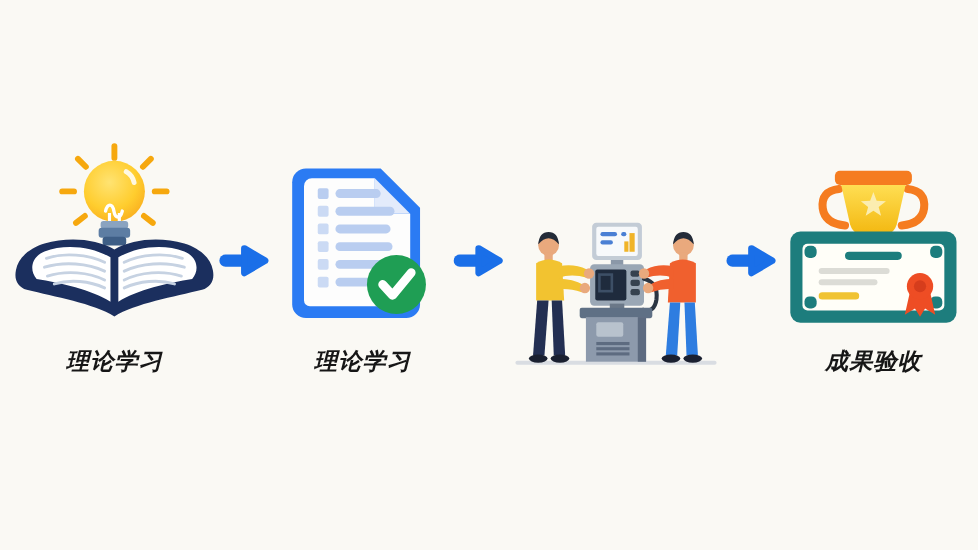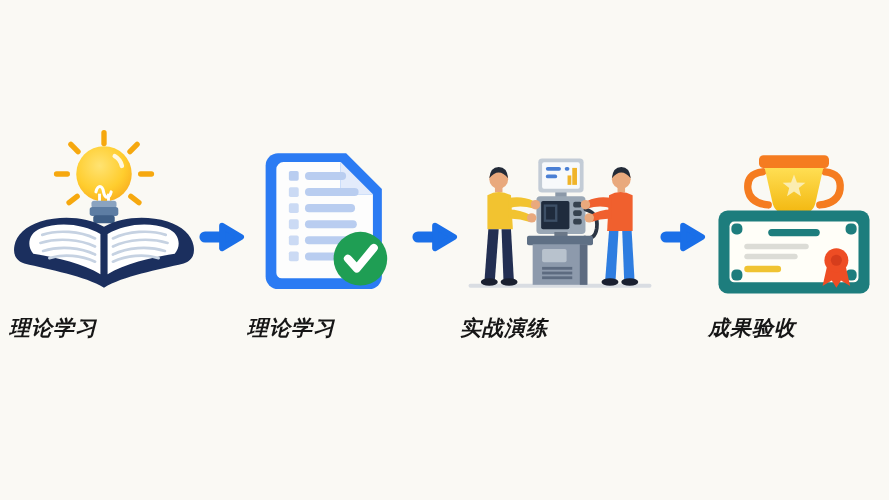--- a/index.html
+++ b/index.html
@@ -7,21 +7,21 @@
   body {
     background: var(--background, #faf9f4);
     font-family: "DejaVu Sans", sans-serif;
     position: relative;
   }
   .flow {
     position:absolute; inset:0;
     display:flex; align-items:flex-end; justify-content:center;
     padding-bottom:158px;
   }
-  .step { display:flex; flex-direction:column; flex-shrink:0; }
+  .step { display:flex; flex-direction:column; align-items:center; flex-shrink:0; }
   .step-1 { width:190px; }
   .step-2 { width:165px; }
   .step-3 { width:200px; }
   .step-4 { width:172px; }
   .icon-box {
     height:185px; display:flex; align-items:flex-end; justify-content:center;
   }
   .step-label {
     margin-top:16px;
     font-size:21px; font-weight:700; font-style:italic;
@@ -196,21 +196,20 @@
           <circle cx="132" cy="57" r="5" fill="#e9a97d"></circle>
           <path d="M160 62 Q147 62 137 68 L139 75 Q150 71 160 72 Z" fill="#f0602e"></path>
           <circle cx="136" cy="71" r="5" fill="#e9a97d"></circle>
           <path d="M157 85 L153 136 L164 136 L167 85 Z" fill="#2e7de0"></path>
           <path d="M171 85 L173 136 L184 136 L181 85 Z" fill="#2e7de0"></path>
           <ellipse cx="158" cy="139" rx="9" ry="4" fill="#1a2030"></ellipse>
           <ellipse cx="179" cy="139" rx="9" ry="4" fill="#1a2030"></ellipse>
         </g>
       </svg>
     </div>
-    <div class="step-label">实战演练</div>
   </div>
 
   <div class="arrow-wrap">
     <svg width="48" height="40" viewBox="0 0 56 44">
       <line x1="7" y1="22" x2="27" y2="22" stroke="#1a6fe8" stroke-width="13" stroke-linecap="round"></line>
       <path d="M27 9 L49 22 L27 35 Z" fill="#1a6fe8" stroke="#1a6fe8" stroke-width="7" stroke-linejoin="round"></path>
     </svg>
   </div>
 
   <div class="step step-4">

